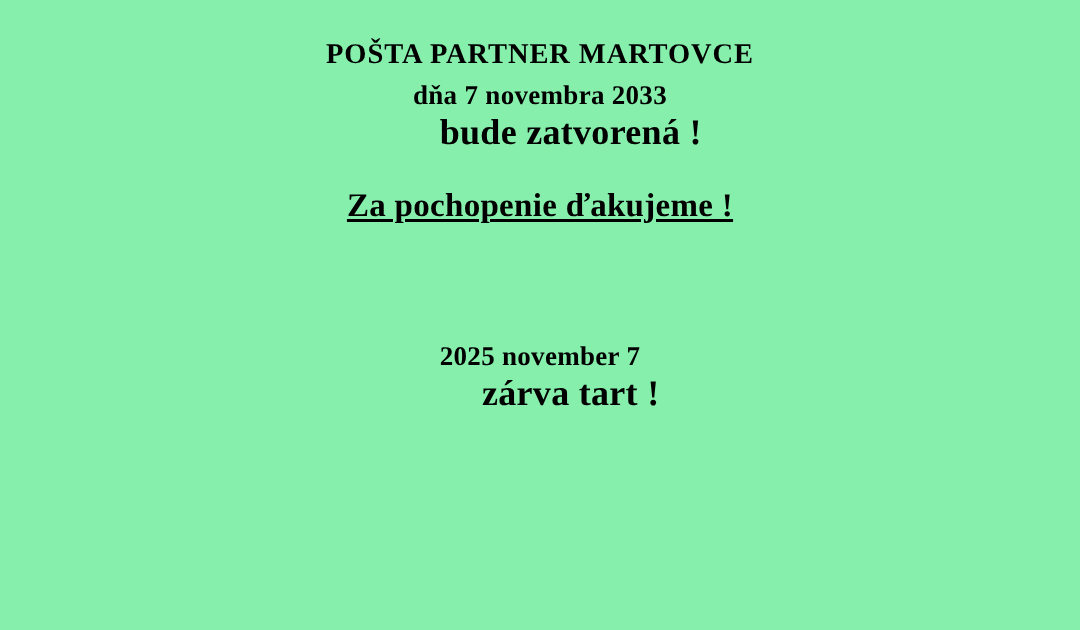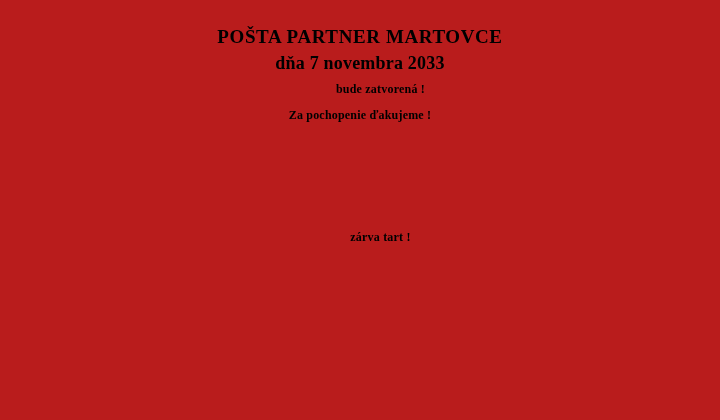--- a/index.html
+++ b/index.html
@@ -11,21 +11,21 @@
     height: 420px;
     background: #ffffff;
     font-family: "Liberation Serif", "DejaVu Serif", serif;
     color: #000000;
     overflow: hidden;
   }
   .page {
     position: relative;
     width: 720px;
     height: 420px;
-    background: #b91c1c;
+    background: #86efac;
     box-sizing: border-box;
   }
   .notice {
     position: absolute;
     left: 0;
     width: 720px;
     text-align: center;
   }
   .notice-sk {
     top: 24px;
@@ -41,38 +41,41 @@
   .line-title {
     font-size: 19px;
     line-height: 26px;
     letter-spacing: 0.6px;
   }
   .line-date {
     font-size: 18px;
     line-height: 26px;
   }
   .line-status {
-    font-size: 12px;
+    font-size: 24px;
     line-height: 26px;
     margin-left: 41px;
   }
   .line-thanks {
-    font-size: 12px;
+    font-size: 22px;
     line-height: 26px;
+    margin-top: 22px;
+    text-decoration: underline;
   }
 </style>
 </head>
 <body>
 
 <div class="page">
 
   <div class="notice notice-sk">
     <span class="line line-title">POŠTA PARTNER MARTOVCE</span>
     <span class="line line-date">dňa 7 novembra 2033</span>
     <span class="line line-status">bude zatvorená !</span>
     <span class="line line-thanks">Za pochopenie ďakujeme !</span>
   </div>
 
   <div class="notice notice-hu">
+    <span class="line line-date">2025 november 7</span>
     <span class="line line-status">zárva tart !</span>
   </div>
 
 </div>
 
 </body></html>

